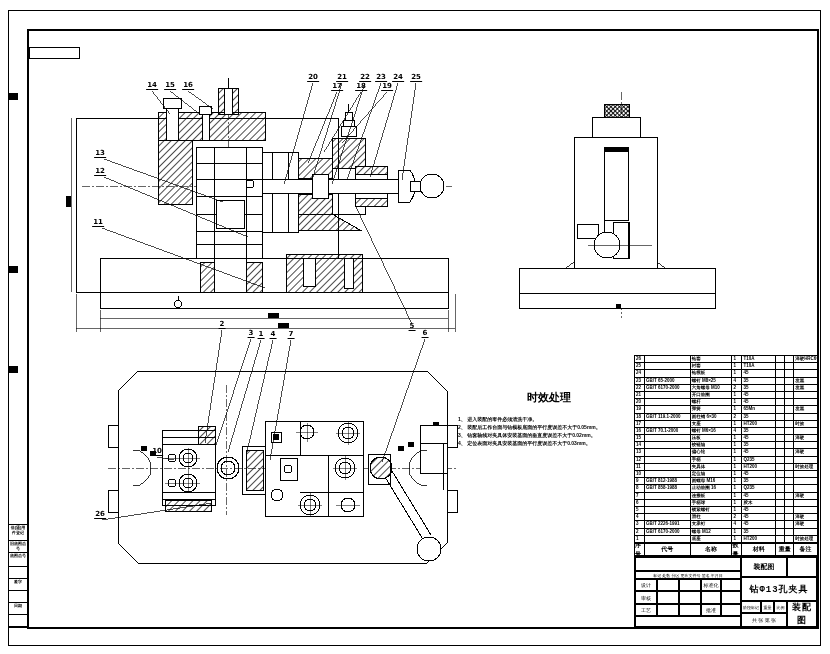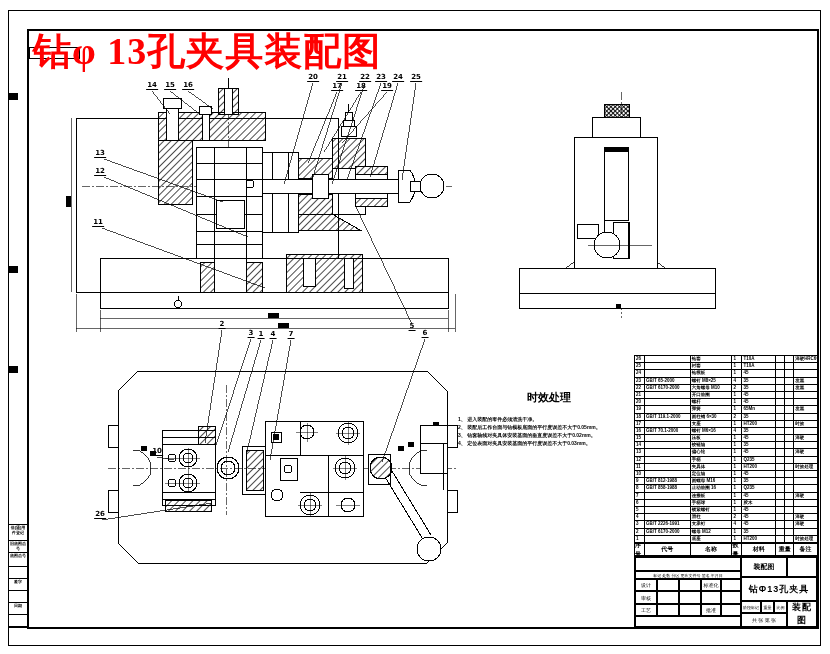--- a/index.html
+++ b/index.html
@@ -29,21 +29,21 @@
     border-right:1px solid #000;font-size:6px;font-weight:bold;overflow:hidden;}
   .bom-hcell:last-child{border-right:none;}
   
   #titleblock{position:absolute;left:634px;top:556px;width:184px;height:72px;
     border:1px solid #000;box-sizing:border-box;background:#fff;}
   .tb{position:absolute;box-sizing:border-box;border:1px solid #000;overflow:hidden;
     display:flex;align-items:center;justify-content:center;text-align:center;}
   .tb-tiny{font-size:4px;line-height:5px;}
   .tb-small{font-size:5px;}
   .tb-med{font-size:7px;font-weight:bold;}
-  .tb-big{font-size:9px;font-weight:bold;letter-spacing:1px;}
+  .tb-big{font-size:9px;font-weight:bold;letter-spacing:1px;font-family:Liberation Mono, monospace;}
   
   #margin-strip{position:absolute;left:8px;top:524px;width:20px;height:104px;
     border:1px solid #000;box-sizing:border-box;}
   .margin-cell{box-sizing:border-box;border-bottom:1px solid #000;font-size:4px;line-height:5px;
     overflow:hidden;text-align:center;font-weight:bold;}
 </style>
 </head>
 <body>
 
 <div id="sheet">
@@ -267,21 +267,20 @@
       <line x1="261" y1="340" x2="228" y2="452"></line>
       <line x1="273" y1="340" x2="246" y2="456"></line>
       <line x1="291" y1="340" x2="270" y2="460"></line>
       <line x1="412" y1="324" x2="355" y2="205"></line>
       <line x1="425" y1="339" x2="382" y2="462"></line>
       <line x1="157" y1="457" x2="174" y2="460"></line>
       <line x1="102" y1="520" x2="212" y2="503"></line>
     </g>
   </svg>
 
-  <h1 class="main-title">钻φ 13孔夹具装配图</h1>
 
   <div id="callout-layer">
       <span class="callout" style="left: 152px; top: 90px;">14</span>
       <span class="callout" style="left: 170px; top: 90px;">15</span>
       <span class="callout" style="left: 188px; top: 90px;">16</span>
       <span class="callout" style="left: 337px; top: 91px;">17</span>
       <span class="callout" style="left: 361px; top: 91px;">18</span>
       <span class="callout" style="left: 387px; top: 91px;">19</span>
       <span class="callout" style="left: 313px; top: 82px;">20</span>
       <span class="callout" style="left: 342px; top: 82px;">21</span>

